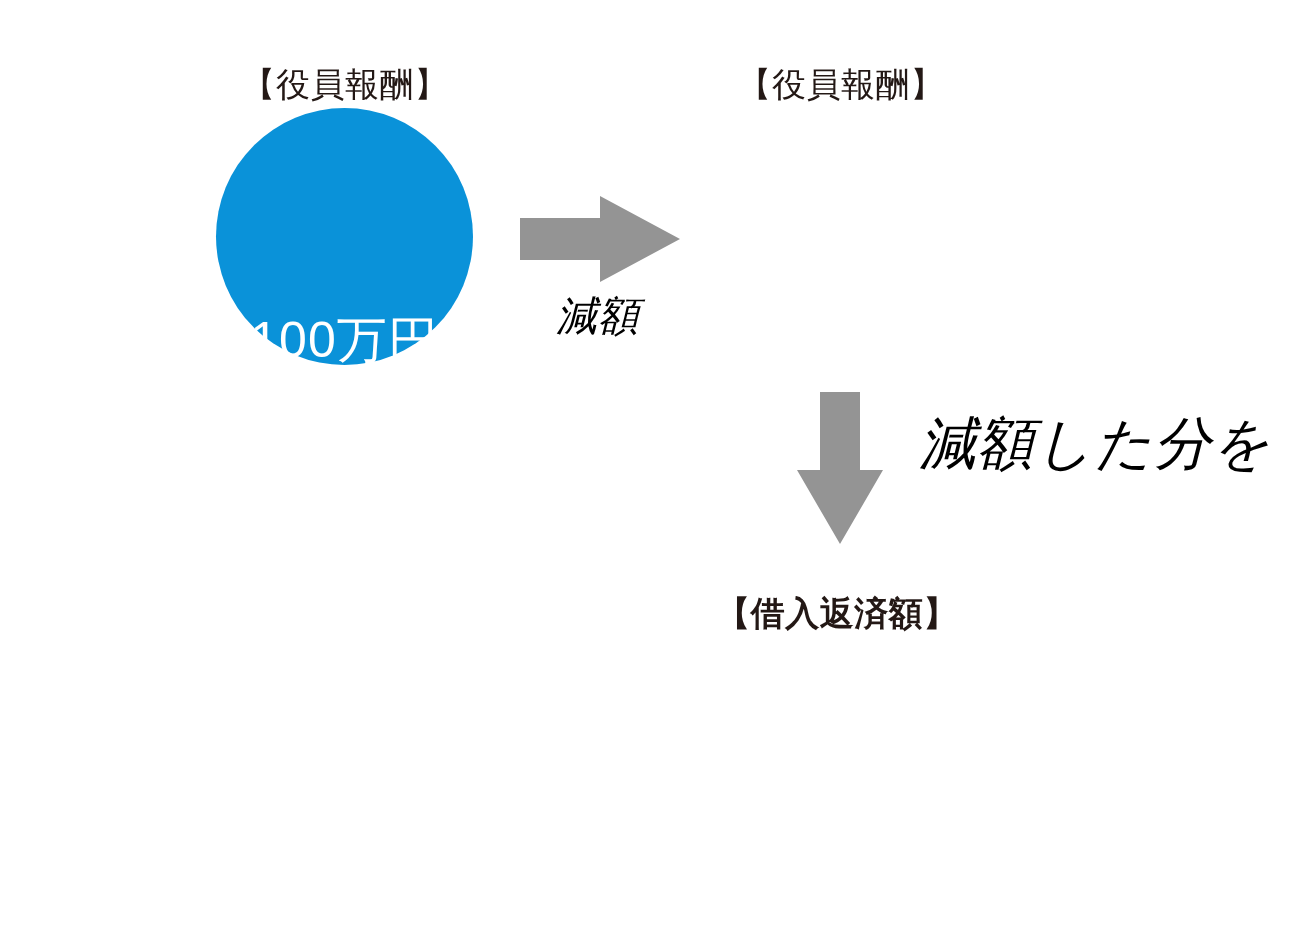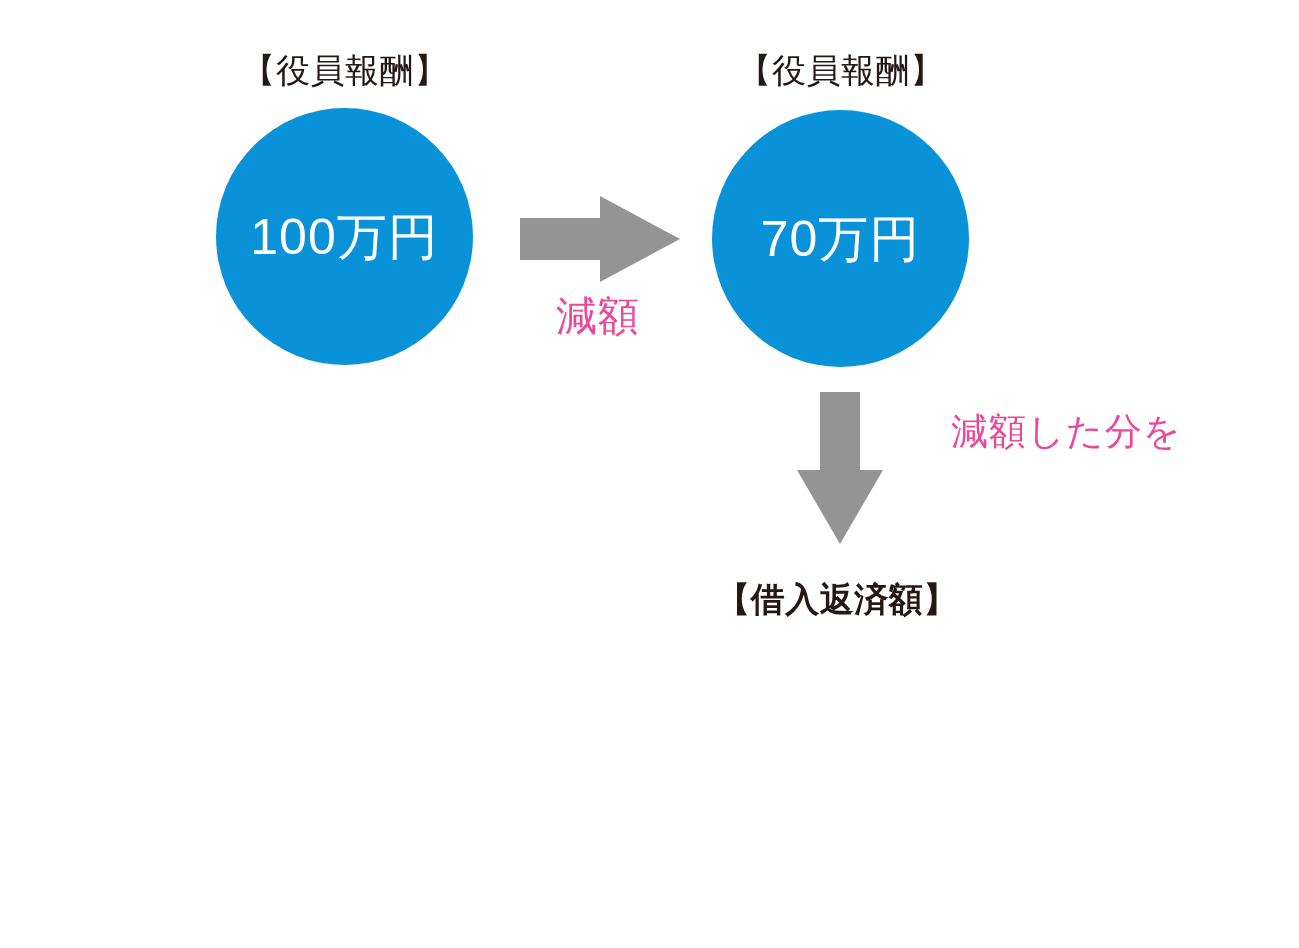--- a/index.html
+++ b/index.html
@@ -19,54 +19,55 @@
     overflow: hidden;
   }
   .node-label {
     position: absolute;
     font-size: 34px;
     line-height: 1;
     color: #231815;
     letter-spacing: 0.5px;
     white-space: nowrap;
     text-align: center;
+    margin-top: 14px;
   }
   .circle {
     position: absolute;
     border-radius: 50%;
     display: flex;
-    align-items: center;
+    align-items: flex-end;
     justify-content: center;
   }
   .circle-value {
     font-size: 50px;
     line-height: 1;
     color: #ffffff;
     letter-spacing: 1px;
     white-space: nowrap;
     font-weight: 400;
   }
   .arrow-svg {
     position: absolute;
     display: block;
   }
   .edge-label {
     position: absolute;
-    color: #ec4899;
+    color: #000000;
     line-height: 1.18;
     white-space: pre;
+    font-style: italic;
   }
   #reduce-label {
     font-size: 41px;
     letter-spacing: 1px;
   }
   #repay-label {
-    font-size: 37px;
+    font-size: 57px;
     letter-spacing: 1px;
-    margin-left: 32px;
   }
 
   
   #label-exec-1 { left: 216px; top: 53px; width: 258px; }
   #circle-exec-1 { left: 216px; top: 108px; width: 257px; height: 257px; background: #0a92d9; }
 
   #label-exec-2 { left: 712px; top: 53px; width: 258px; }
   #circle-exec-2 { left: 712px; top: 110px; width: 257px; height: 257px; background: #0a92d9; }
 
   #label-repay { left: 708px; top: 582px; width: 258px; font-weight: bold; }
@@ -90,23 +91,20 @@
   </div>
 
   <svg class="arrow-svg" id="arrow-right" width="160" height="86" viewBox="0 0 160 86" aria-hidden="true">
     <polygon points="0,22 80,22 80,0 160,43 80,86 80,64 0,64" fill="#949494"></polygon>
   </svg>
 
   <div class="edge-label" id="reduce-label">減額</div>
 
   <div class="node-label" id="label-exec-2">【役員報酬】</div>
 
-  <div class="circle" id="circle-exec-2">
-    <span class="circle-value">70万円</span>
-  </div>
 
   <svg class="arrow-svg" id="arrow-down" width="86" height="152" viewBox="0 0 86 152" aria-hidden="true">
     <polygon points="23,0 63,0 63,78 86,78 43,152 0,78 23,78" fill="#949494"></polygon>
   </svg>
 
   <div class="edge-label" id="repay-label"><span>減額した分を</span><br></div>
 
   <div class="node-label" id="label-repay">【借入返済額】</div>
 
 

